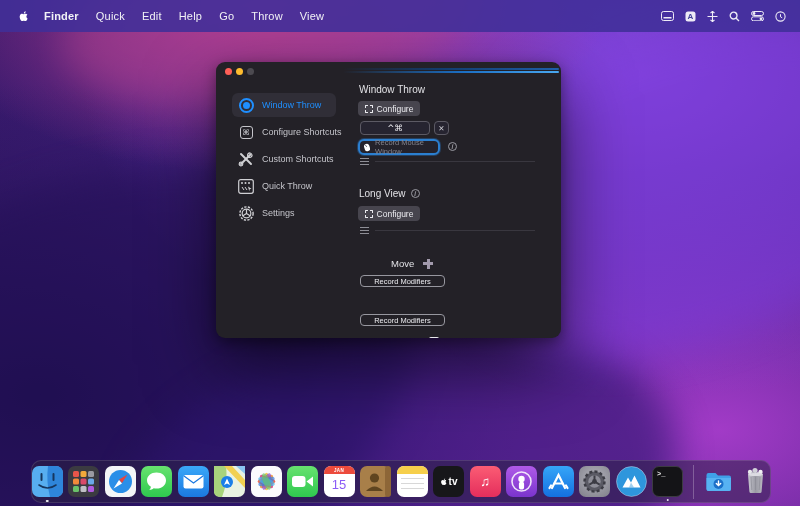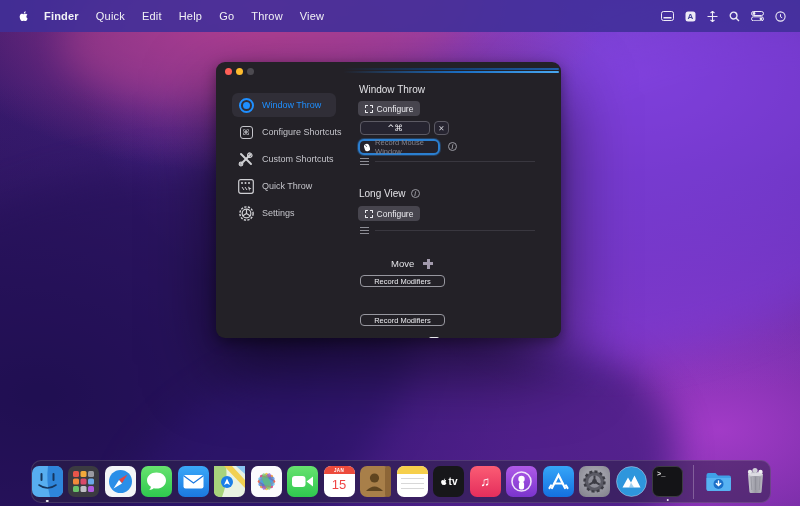--- a/index.html
+++ b/index.html
@@ -120,21 +120,21 @@
   }
   .di { width:31px; height:31px; border-radius:7px; position:relative; flex:0 0 31px; }
   .di svg { position:absolute; inset:0; }
   .dot { position:absolute; left:50%; bottom:-5px; transform:translateX(-50%);
     width:2.5px; height:2.5px; border-radius:50%; background:rgba(255,255,255,.9); }
   .dsep { width:1px; height:34px; background:rgba(255,255,255,.25); margin:0 4px; flex:0 0 1px; }
   .di.circle { border-radius:50%; }
 
   .cal { background:#fff; overflow:hidden; display:flex; flex-direction:column; }
   .cal .cm { background:#ec4b3c; color:#fff; font-size:4.5px; font-weight:700; text-align:center; height:8px; line-height:9px; letter-spacing:.3px; }
-  .cal .cd { color:#ef4444; font-size:13px; text-align:center; line-height:21px; font-weight:400; }
+  .cal .cd { color:#8b5cf6; font-size:13px; text-align:center; line-height:21px; font-weight:400; }
   .tvbox { background:#17171a; color:#fff; display:flex; align-items:center; justify-content:center; font-weight:700; font-size:10px; }
   .musicbox { background:linear-gradient(180deg,#fb5c74,#e42e5c); color:#fff; display:flex; align-items:center; justify-content:center; font-size:13px; }
   .termbox { background:#141417; border:1px solid #3c3c42; color:#e8e8e8; font-size:7px; font-weight:700; padding:3px 0 0 4px; font-family:"Liberation Mono","DejaVu Sans Mono",monospace; }
   .notesbox { background:#fff; overflow:hidden; }
   .notesbox .nb { height:8px; background:#f6cf4b; }
   .notesbox .nl { height:1px; background:#d8d8d8; margin:4px 4px 0 4px; }
 </style>
 </head>
 <body>
 

